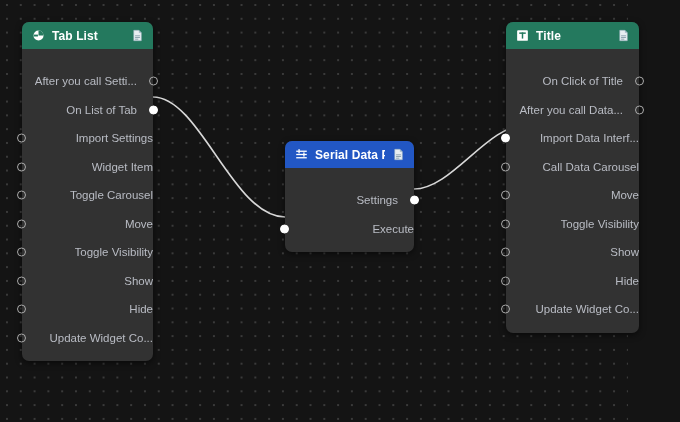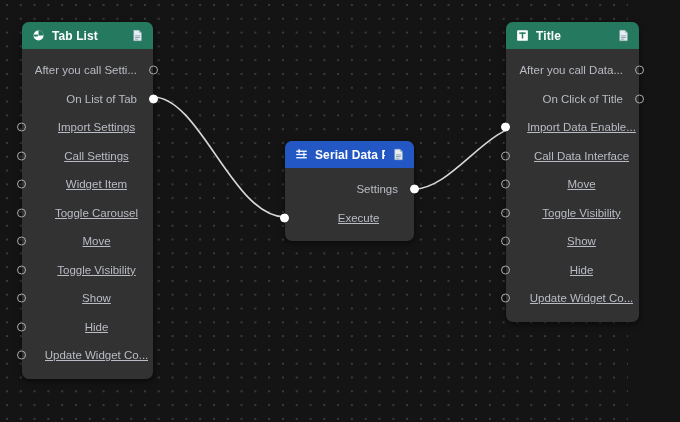--- a/index.html
+++ b/index.html
@@ -73,34 +73,34 @@
     white-space: nowrap;
     overflow: hidden;
   }
 
   .hdr-icon {
     width: 13px; height: 13px;
     flex: 0 0 auto;
     display: block;
   }
 
-  .node-body { padding-top: 7px; }
+  .node-body { padding-top: 18px; }
 
   
   .row {
     position: relative;
     height: 28.5px;
     display: flex;
     align-items: center;
     font-size: 11.5px;
     color: #b9bcc4;
     white-space: nowrap;
   }
   .row.out { justify-content: flex-end; padding-right: 16px; }
-  .row.in  { justify-content: center; padding-left: 18px; text-decoration: underline; }
+  .row.in  { justify-content: flex-end; padding-left: 18px; }
 
   .row .label { overflow: hidden; text-overflow: ellipsis; }
 
   
   .port {
     position: absolute;
     width: 9px; height: 9px;
     border-radius: 50%;
     top: 50%;
     transform: translateY(-50%);
@@ -161,24 +161,20 @@
       <div class="row out">
         <span class="label">On List of Tab</span>
         <span class="port filled right"></span>
       </div>
       <div class="row in">
         <span class="port hollow left"></span>
         <span class="label">Import Settings</span>
       </div>
       <div class="row in">
         <span class="port hollow left"></span>
-        <span class="label">Call Settings</span>
-      </div>
-      <div class="row in">
-        <span class="port hollow left"></span>
         <span class="label">Widget Item</span>
       </div>
       <div class="row in">
         <span class="port hollow left"></span>
         <span class="label">Toggle Carousel</span>
       </div>
       <div class="row in">
         <span class="port hollow left"></span>
         <span class="label">Move</span>
       </div>
@@ -242,34 +238,34 @@
       <svg class="hdr-icon" viewBox="0 0 16 16">
         <path d="M3.4 1.6 h6.3 l3 3 v9.8 h-9.3 z" fill="#e8eef2" stroke="#9fb6c4" stroke-width="0.7"></path>
         <path d="M9.7 1.6 v3 h3 z" fill="#9fb6c4"></path>
         <rect x="5" y="8" width="6" height="0.9" fill="#6f8a99"></rect>
         <rect x="5" y="10" width="6" height="0.9" fill="#6f8a99"></rect>
         <rect x="5" y="12" width="4" height="0.9" fill="#6f8a99"></rect>
       </svg>
     </div>
     <div class="node-body">
       <div class="row out">
+        <span class="label">On Click of Title</span>
+        <span class="port hollow right"></span>
+      </div>
+      <div class="row out">
         <span class="label">After you call Data...</span>
         <span class="port hollow right"></span>
       </div>
-      <div class="row out">
-        <span class="label">On Click of Title</span>
-        <span class="port hollow right"></span>
-      </div>
       <div class="row in">
         <span class="port filled left"></span>
-        <span class="label">Import Data Enable...</span>
-      </div>
-      <div class="row in">
-        <span class="port hollow left"></span>
-        <span class="label">Call Data Interface</span>
+        <span class="label">Import Data Interf...</span>
+      </div>
+      <div class="row in">
+        <span class="port hollow left"></span>
+        <span class="label">Call Data Carousel</span>
       </div>
       <div class="row in">
         <span class="port hollow left"></span>
         <span class="label">Move</span>
       </div>
       <div class="row in">
         <span class="port hollow left"></span>
         <span class="label">Toggle Visibility</span>
       </div>
       <div class="row in">

